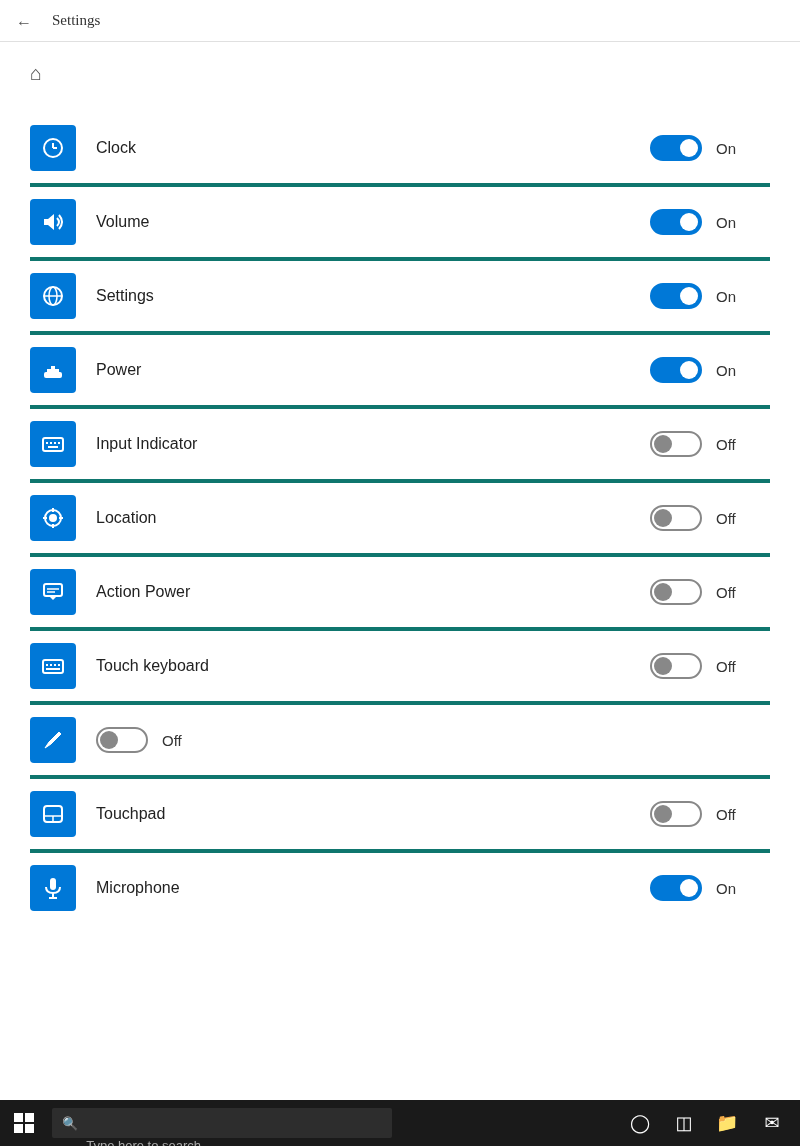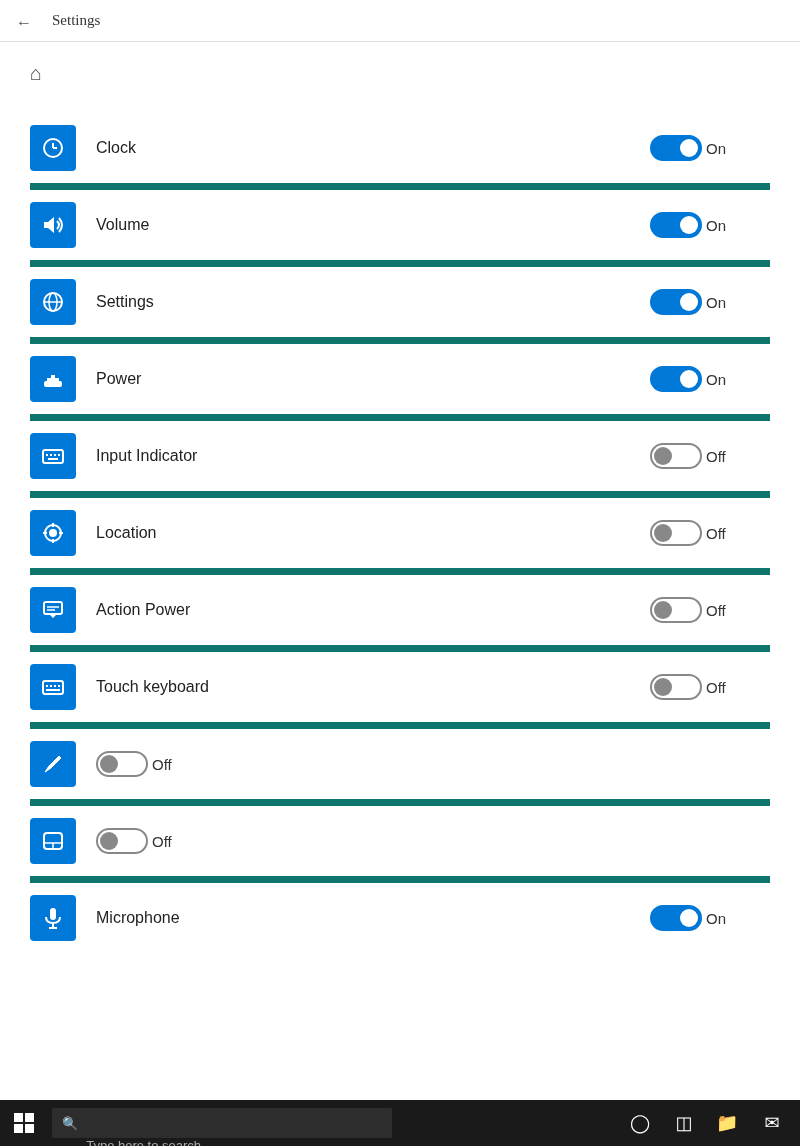--- a/index.html
+++ b/index.html
@@ -58,21 +58,21 @@
     .settings-list {
       display: flex;
       flex-direction: column;
       gap: 0;
     }
 
     .setting-row {
       display: flex;
       align-items: center;
       padding: 12px 0;
-      border-bottom: 7px solid #0f766e;
+      border-bottom: 4px solid #0f766e;
     }
     .setting-row:last-child {
       border-bottom: none;
     }
 
     .icon-box {
       width: 46px;
       height: 46px;
       background: #0078d7;
       border-radius: 4px;
@@ -90,21 +90,21 @@
 
     .setting-name {
       flex: 1;
       font-size: 16px;
       color: #222;
     }
 
     .toggle-area {
       display: flex;
       align-items: center;
-      gap: 4px;
+      gap: 14px;
       min-width: 120px;
     }
 
     
     .toggle {
       position: relative;
       width: 52px;
       height: 26px;
       cursor: pointer;
     }
@@ -401,20 +401,21 @@
       </div>
     </div>
       <div class="setting-row">
       <div class="icon-box">
         <svg viewBox="0 0 24 24" fill="white">
             <rect x="3" y="4" width="18" height="16" rx="3" stroke="white" stroke-width="2" fill="none"></rect>
             <line x1="3" y1="14" x2="21" y2="14" stroke="white" stroke-width="1.5"></line>
             <line x1="12" y1="14" x2="12" y2="20" stroke="white" stroke-width="1.5"></line>
           </svg>
       </div>
+      <span class="setting-name">Touchpad</span>
       <div class="toggle-area">
         <div class="toggle">
           <div class="toggle-track off">
             <div class="toggle-thumb"></div>
           </div>
         </div>
         <span class="toggle-label">Off</span>
       </div>
     </div>
       <div class="setting-row">

